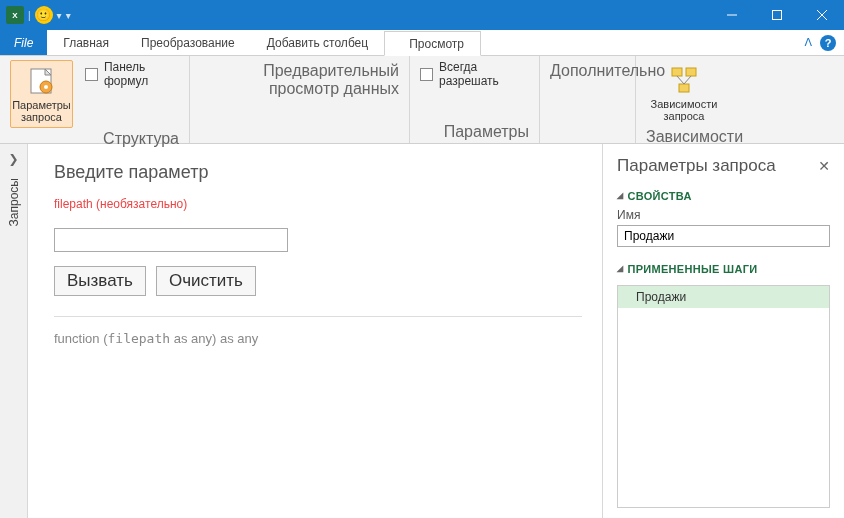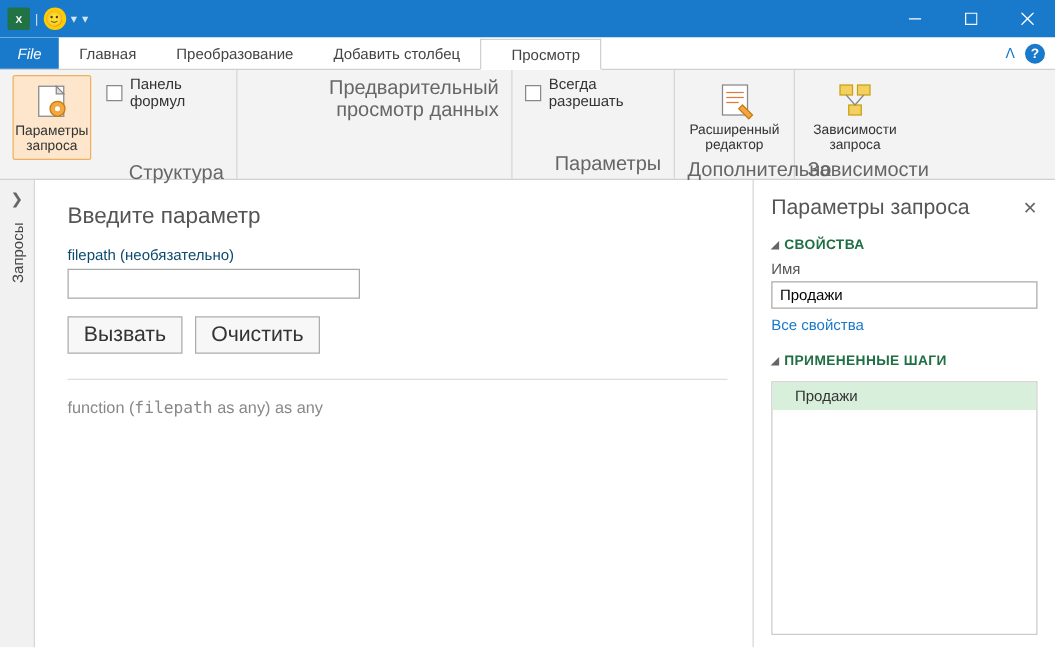--- a/index.html
+++ b/index.html
@@ -35,21 +35,21 @@
 .cb.disabled { background: #eee; border-color: #bbb; }
 .col { display: flex; flex-direction: column; gap: 2px; }
 
 .workspace { display: flex; height: calc(518px - 30px - 26px - 88px); }
 .left-rail { width: 28px; background: #f1f1f1; border-right: 1px solid #d8d8d8; display: flex; flex-direction: column; align-items: center; padding-top: 8px; gap: 12px; }
 .left-rail .chevron { font-size: 12px; color: #666; }
 .left-rail .vlabel { writing-mode: vertical-rl; transform: rotate(180deg); font-size: 12px; color: #444; }
 
 .main { flex: 1; padding: 18px 20px 10px 26px; overflow: auto; }
 .main h2 { font-size: 18px; font-weight: 400; color: #555; margin-bottom: 14px; }
-.param-label { font-size: 12px; color: #0c4a6e; margin-bottom: 4px; }
+.param-label { font-size: 12px; color: #ef4444; margin-bottom: 17px; }
 .text-input { width: 234px; height: 24px; border: 1px solid #aaa; background: #fff; padding: 2px 4px; font-size: 12px; }
 .btn-row { display: flex; gap: 10px; margin-top: 14px; }
 .btn { border: 1px solid #adadad; background: #f7f7f7; padding: 4px 12px; font-size: 17px; color: #333; }
 .hr { border: none; border-top: 1px solid #ddd; margin: 20px 0 14px 0; }
 .signature { font-size: 13px; color: #888; }
 .signature .kw { color: #888; }
 .signature .mono { font-family: Consolas, monospace; color: #888; }
 
 .right-pane { width: 242px; border-left: 1px solid #d8d8d8; background: #fff; padding: 12px 14px 10px 14px; display: flex; flex-direction: column; }
 .rp-header { display: flex; align-items: center; justify-content: space-between; margin-bottom: 14px; }
@@ -144,35 +144,20 @@
         <label class="checkbox-row">
           <span class="cb"></span>
           <span>Всегда разрешать</span>
         </label>
       </div>
     </div>
     <div class="label">Параметры</div>
   </div>
 
   <div class="rgroup" style="width:96px">
-    <div class="body" style="justify-content:center;width:100%">
-      <div class="big-btn">
-        <div class="big-icon">
-          <svg width="32" height="32">
-              <rect x="6" y="4" width="20" height="24" fill="#fff" stroke="#888"></rect>
-              <line x1="9" y1="10" x2="23" y2="10" stroke="#e07b3c"></line>
-              <line x1="9" y1="14" x2="23" y2="14" stroke="#e07b3c"></line>
-              <line x1="9" y1="18" x2="19" y2="18" stroke="#e07b3c"></line>
-              <polygon points="22,20 30,28 27,31 19,23" fill="#f4a640" stroke="#c97b10"></polygon>
-            </svg>
-        </div>
-        <span style="white-space:pre-line">Расширенный
-редактор</span>
-      </div>
-    </div>
     <div class="label">Дополнительно</div>
   </div>
 
   <div class="rgroup" style="width:96px;border-right:none">
     <div class="body" style="justify-content:center;width:100%">
       <div class="big-btn">
         <div class="big-icon">
           <svg width="32" height="32">
               <rect x="4" y="4" width="10" height="8" fill="#f4d060" stroke="#c9a010"></rect>
               <rect x="18" y="4" width="10" height="8" fill="#f4d060" stroke="#c9a010"></rect>
@@ -210,20 +195,19 @@
   </div>
 
   <div class="right-pane">
     <div class="rp-header">
       <div class="rp-title">Параметры запроса</div>
       <div class="rp-close">✕</div>
     </div>
     <div class="section-title">СВОЙСТВА</div>
     <div class="prop-label">Имя</div>
     <input class="prop-input" type="text" value="Продажи" style="">
-    <a class="link">Все свойства</a>
     <div style="height:16px"></div>
     <div class="section-title">ПРИМЕНЕННЫЕ ШАГИ</div>
     <div class="steps-box">
       <div class="step-item">Продажи</div>
     </div>
   </div>
 </div>
 
 </body></html>

